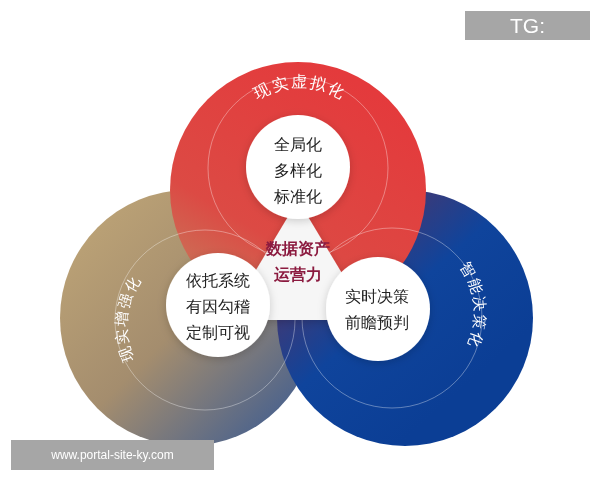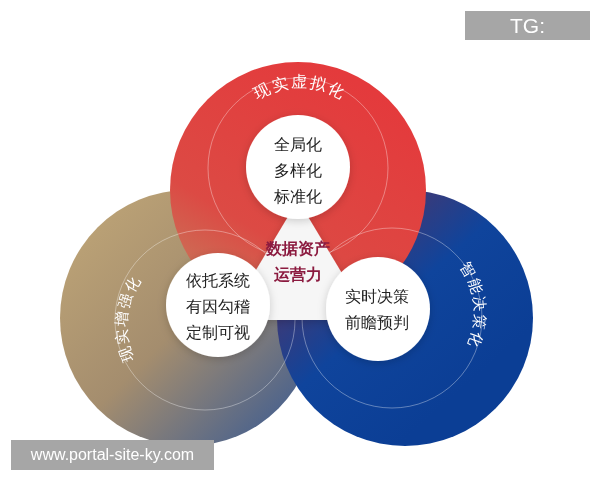--- a/index.html
+++ b/index.html
@@ -1,20 +1,20 @@
 <!DOCTYPE html>
 <html><head>
 <meta charset="utf-8">
 <style>
   html, body { margin:0; padding:0; background:#ffffff; }
   body { width:600px; height:480px; position:relative; overflow:hidden; font-family:"DejaVu Sans", sans-serif; }
   svg { position:absolute; left:0; top:0; }
   .badge { position:absolute; background:#a6a6a6; color:#ffffff; font-family:"Liberation Sans", sans-serif; }
   .badge-tg { left:465px; top:11px; width:125px; height:29px; font-size:21px; line-height:29px; text-align:center; }
-  .badge-url { left:11px; top:440px; width:203px; height:30px; font-size:16px; line-height:30px; text-align:center; }
+  .badge-url { left:11px; top:440px; width:203px; height:30px; font-size:12px; line-height:30px; text-align:center; }
   .txt { font-family:"DejaVu Sans", sans-serif; }
 </style>
 </head>
 <body>
 
 <svg width="600" height="480" viewBox="0 0 600 480">
   <defs>
     <linearGradient id="gLeft" x1="0" y1="0" x2="1" y2="1">
       <stop offset="0" stop-color="#c2a878"></stop>
       <stop offset="0.5" stop-color="#a48d6e"></stop>

